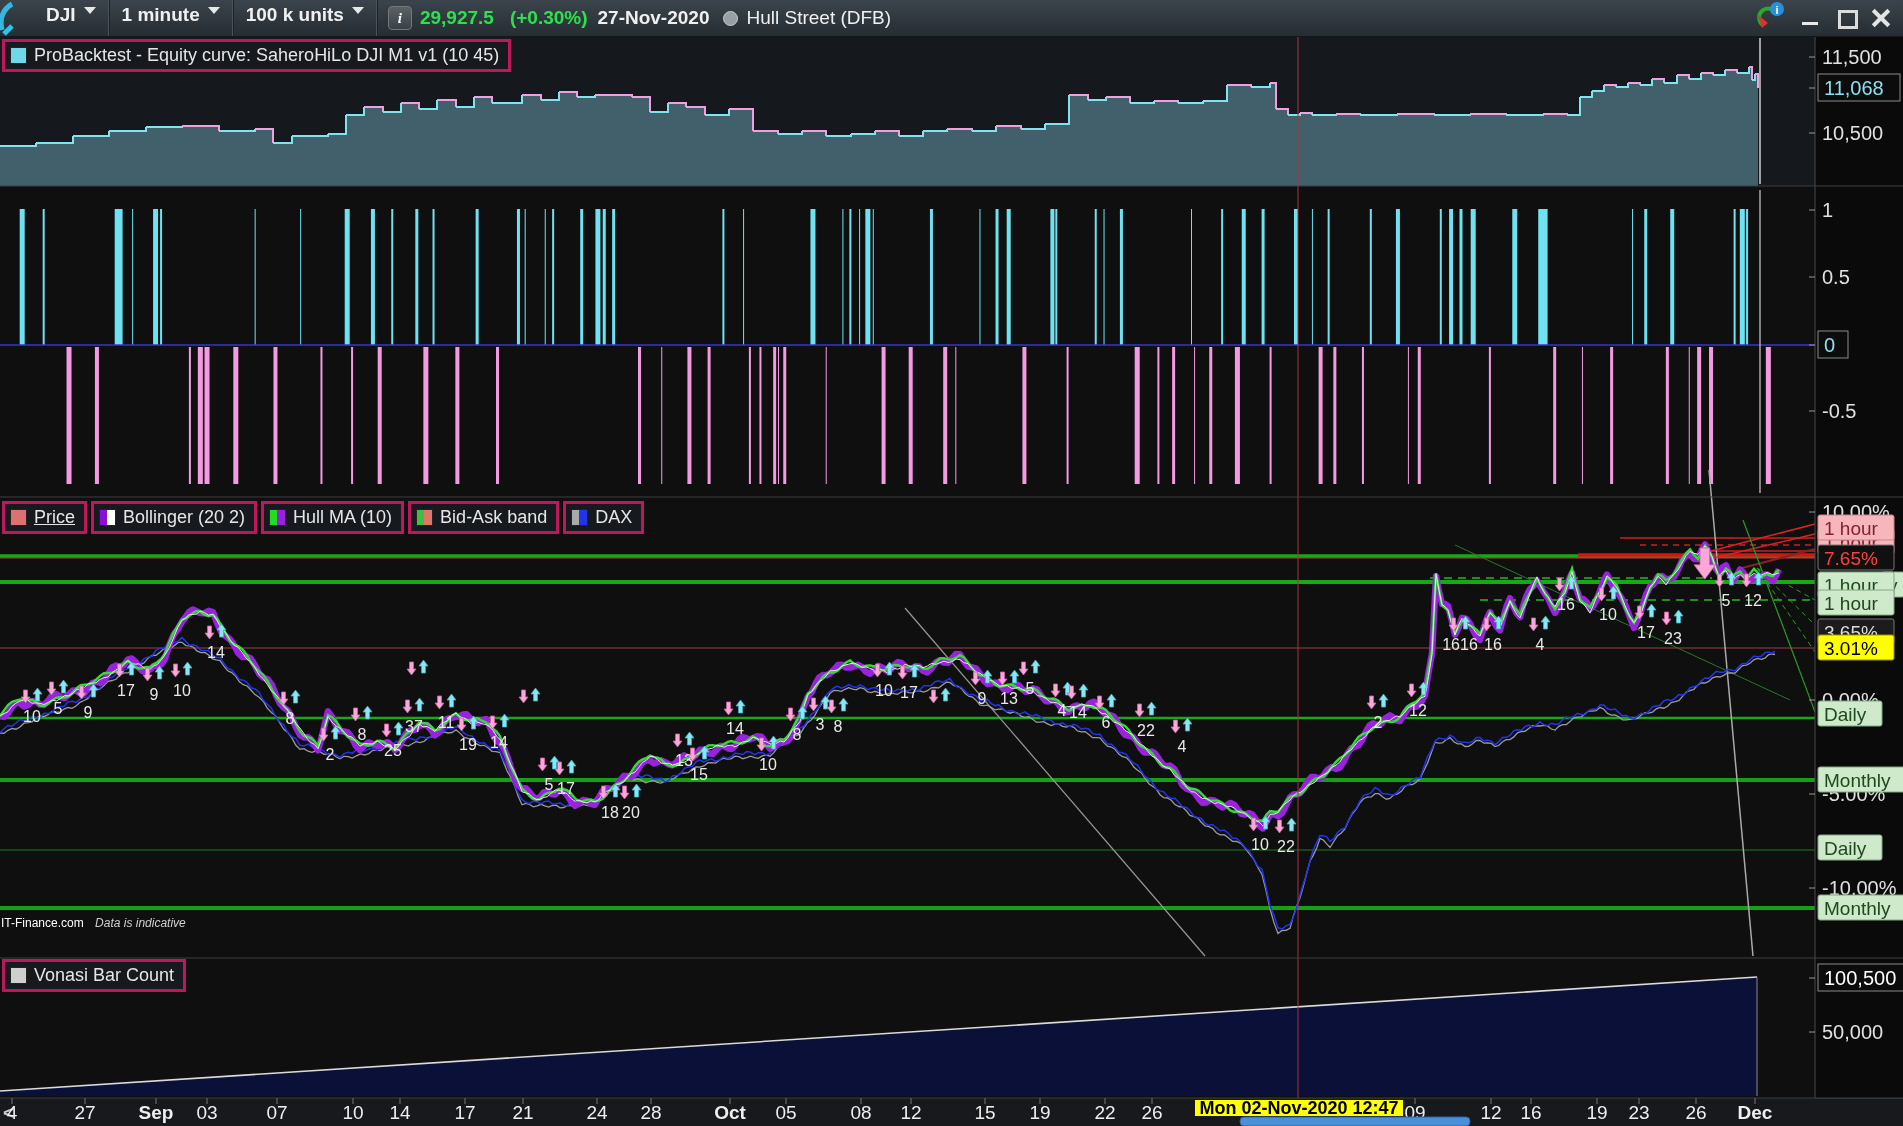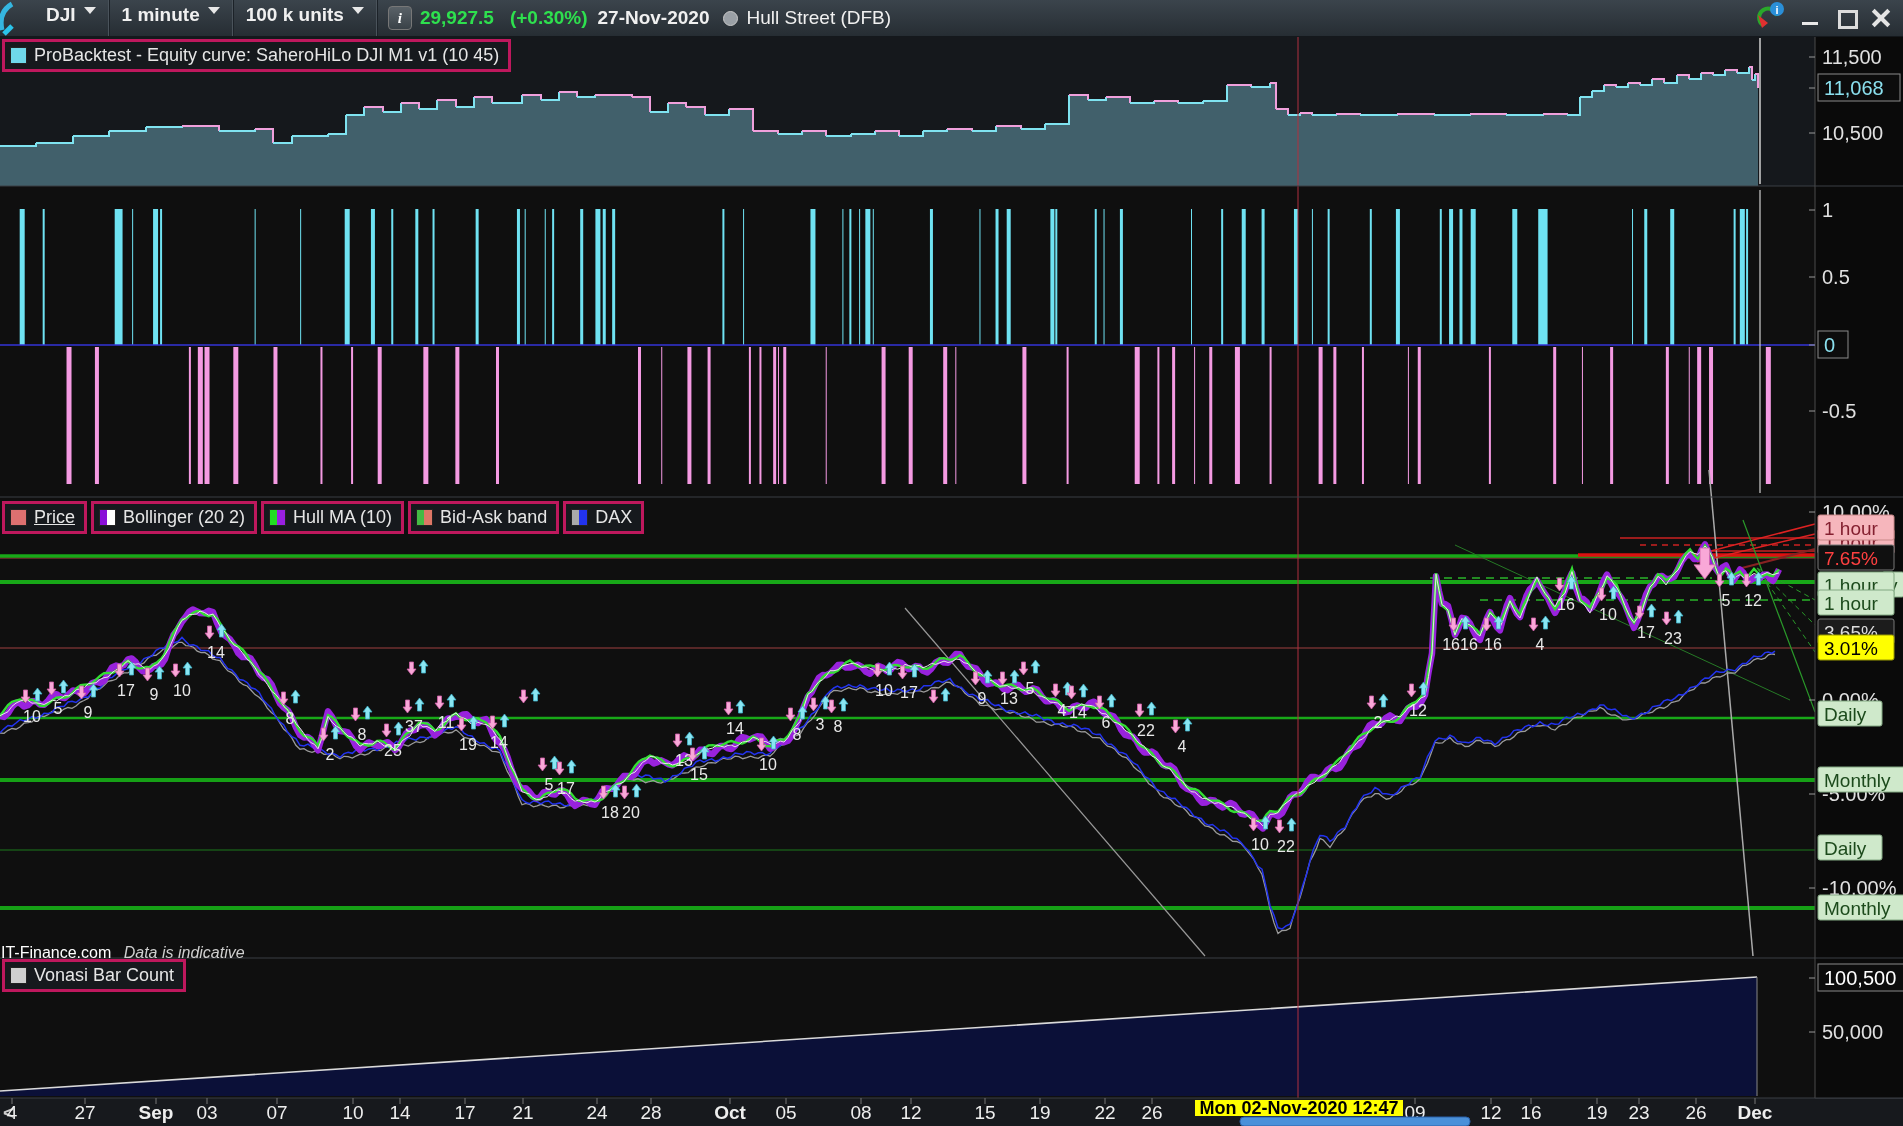--- a/index.html
+++ b/index.html
@@ -23,21 +23,21 @@
   .wb{width:22px;height:20px;position:relative;cursor:pointer;}
   .wb-min:after{content:"";position:absolute;left:3px;right:3px;bottom:3px;border-bottom:3px solid #e8e8e8;}
   .wb-max:after{content:"";position:absolute;left:3px;top:2px;width:14px;height:13px;border:3px solid #dcdcdc;}
   .wb-close:before,.wb-close:after{content:"";position:absolute;left:-1px;top:8px;width:22px;height:4px;background:#e4e4e4;}
   .wb-close:before{transform:rotate(45deg);} .wb-close:after{transform:rotate(-45deg);}
   
   .ptab{position:absolute;display:flex;align-items:center;gap:7px;height:27px;padding:0 9px 0 5px;
         background:#16191d;border:3px solid #be185d;color:#e6e6e6;font-size:18px;white-space:nowrap;cursor:pointer;}
   .sw{width:15px;height:15px;display:inline-block;border:1px solid #222;}
   .legend{position:absolute;left:2px;top:501px;display:flex;gap:4px;}
-  .src-note{position:absolute;left:1px;top:944px;font-size:16px;color:#fff;}
+  .src-note{position:absolute;left:1px;top:916px;font-size:12px;color:#fff;}
   .src-note .ind{color:#cfcfcf;font-style:italic;margin-left:8px;}
   .tooltip{position:absolute;top:1100px;height:16px;background:#ffff00;color:#000;font-size:18px;
            font-weight:bold;display:flex;align-items:center;justify-content:center;white-space:nowrap;}
   svg text{font-family:"Liberation Sans",sans-serif;}
 </style>
 </head>
 <body>
 
 <div class="screen">
 

